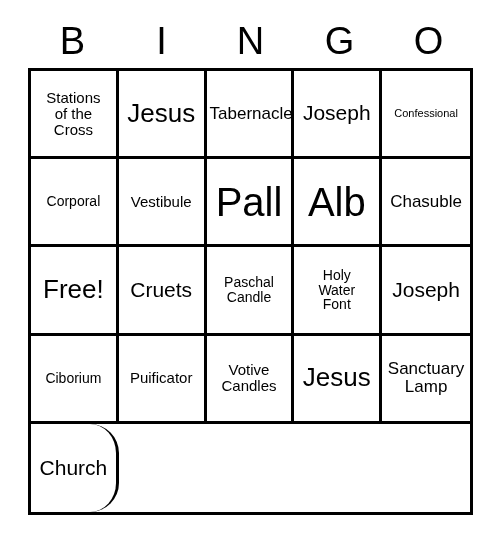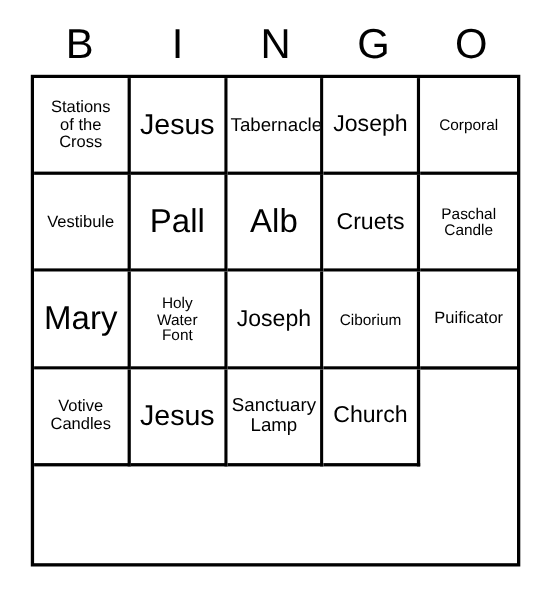--- a/index.html
+++ b/index.html
@@ -70,21 +70,21 @@
     line-height: 1.06;
     white-space: pre-line;
   }
   
   .fs-xs   { font-size: 11px; }
   .fs-sm   { font-size: 17px; }
   .fs-md   { font-size: 15px; }
   .fs-lg   { font-size: 14px; }
   .fs-xl   { font-size: 21px; }
   .fs-xxl  { font-size: 26px; }
-  .fs-huge { font-size: 30px; }
+  .fs-huge { font-size: 40px; }
 </style>
 </head>
 <body>
 
 <div id="card">
 
   <div id="header-row">
     <div class="header-letter">B</div>
     <div class="header-letter">I</div>
     <div class="header-letter">N</div>
@@ -100,45 +100,51 @@
       </div>
     <div class="cell">
         <span class="cell-text fs-xxl">Jesus</span>
       </div>
     <div class="cell">
         <span class="cell-text fs-sm">Tabernacle</span>
       </div>
     <div class="cell">
         <span class="cell-text fs-xl">Joseph</span>
       </div>
+    <div class="cell">
+        <span class="cell-text fs-xs">Confessional</span>
+      </div>
 
     <div class="cell">
         <span class="cell-text fs-lg">Corporal</span>
       </div>
     <div class="cell">
         <span class="cell-text fs-md">Vestibule</span>
       </div>
     <div class="cell">
         <span class="cell-text fs-huge">Pall</span>
       </div>
     <div class="cell">
         <span class="cell-text fs-huge">Alb</span>
       </div>
 
     <div class="cell">
+        <span class="cell-text fs-sm">Chasuble</span>
+      </div>
+    <div class="cell">
+        <span class="cell-text fs-xxl">Free!</span>
+      </div>
+    <div class="cell">
         <span class="cell-text fs-xl">Cruets</span>
       </div>
     <div class="cell">
         <span class="cell-text fs-lg">Paschal
 Candle</span>
       </div>
 
-    <div class="cell">
-        <span class="cell-text fs-huge">Mary</span>
-      </div>
     <div class="cell">
         <span class="cell-text fs-lg">Holy
 Water
 Font</span>
       </div>
     <div class="cell">
         <span class="cell-text fs-xl">Joseph</span>
       </div>
     <div class="cell">
         <span class="cell-text fs-lg">Ciborium</span>

